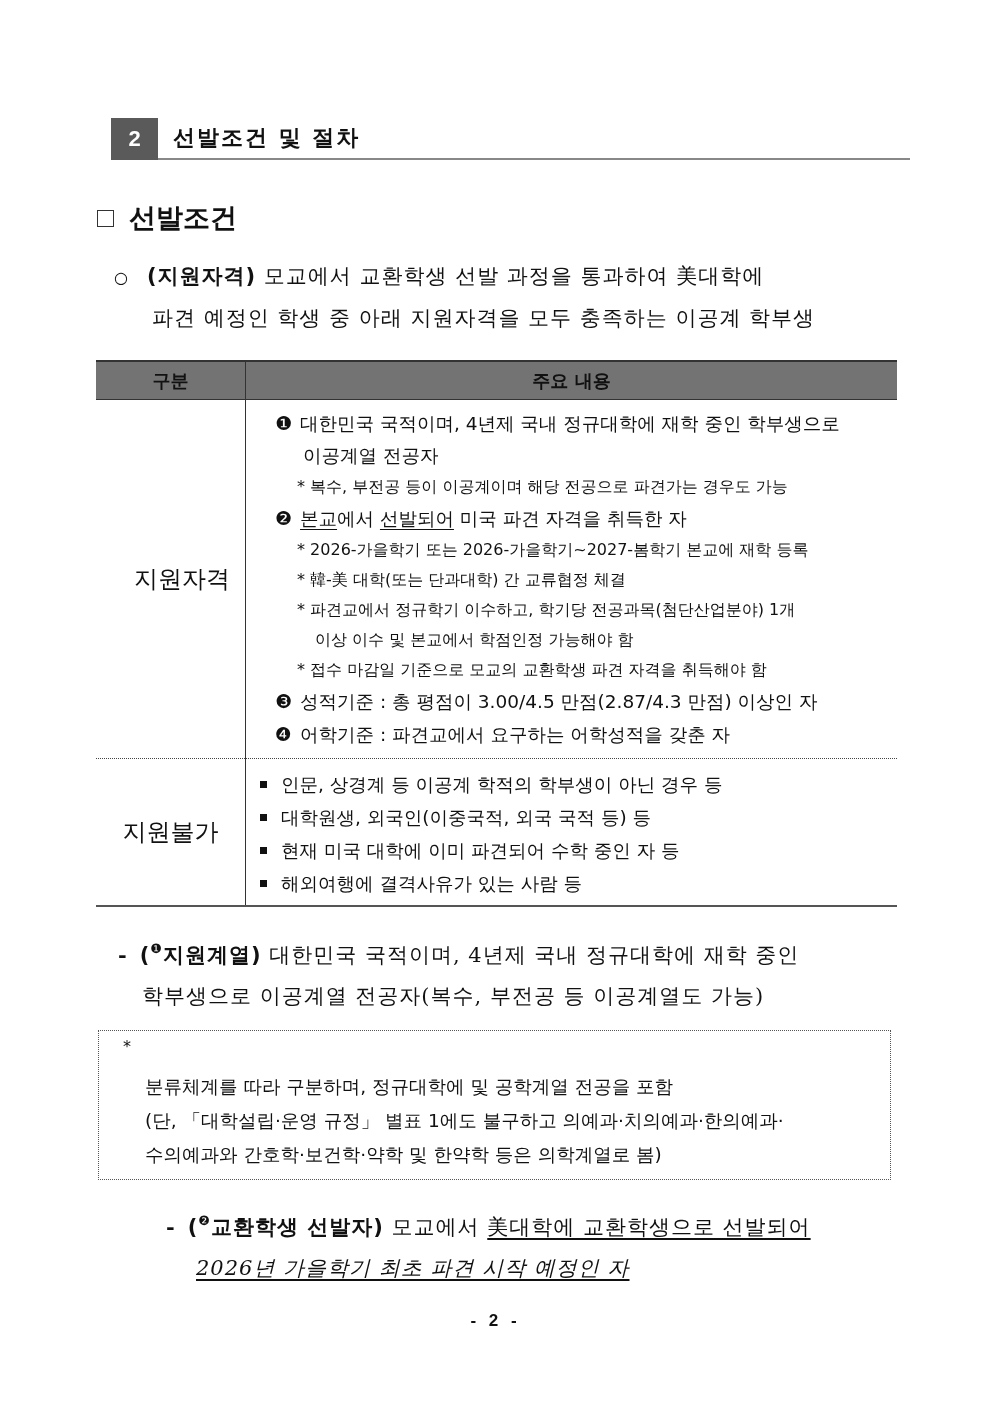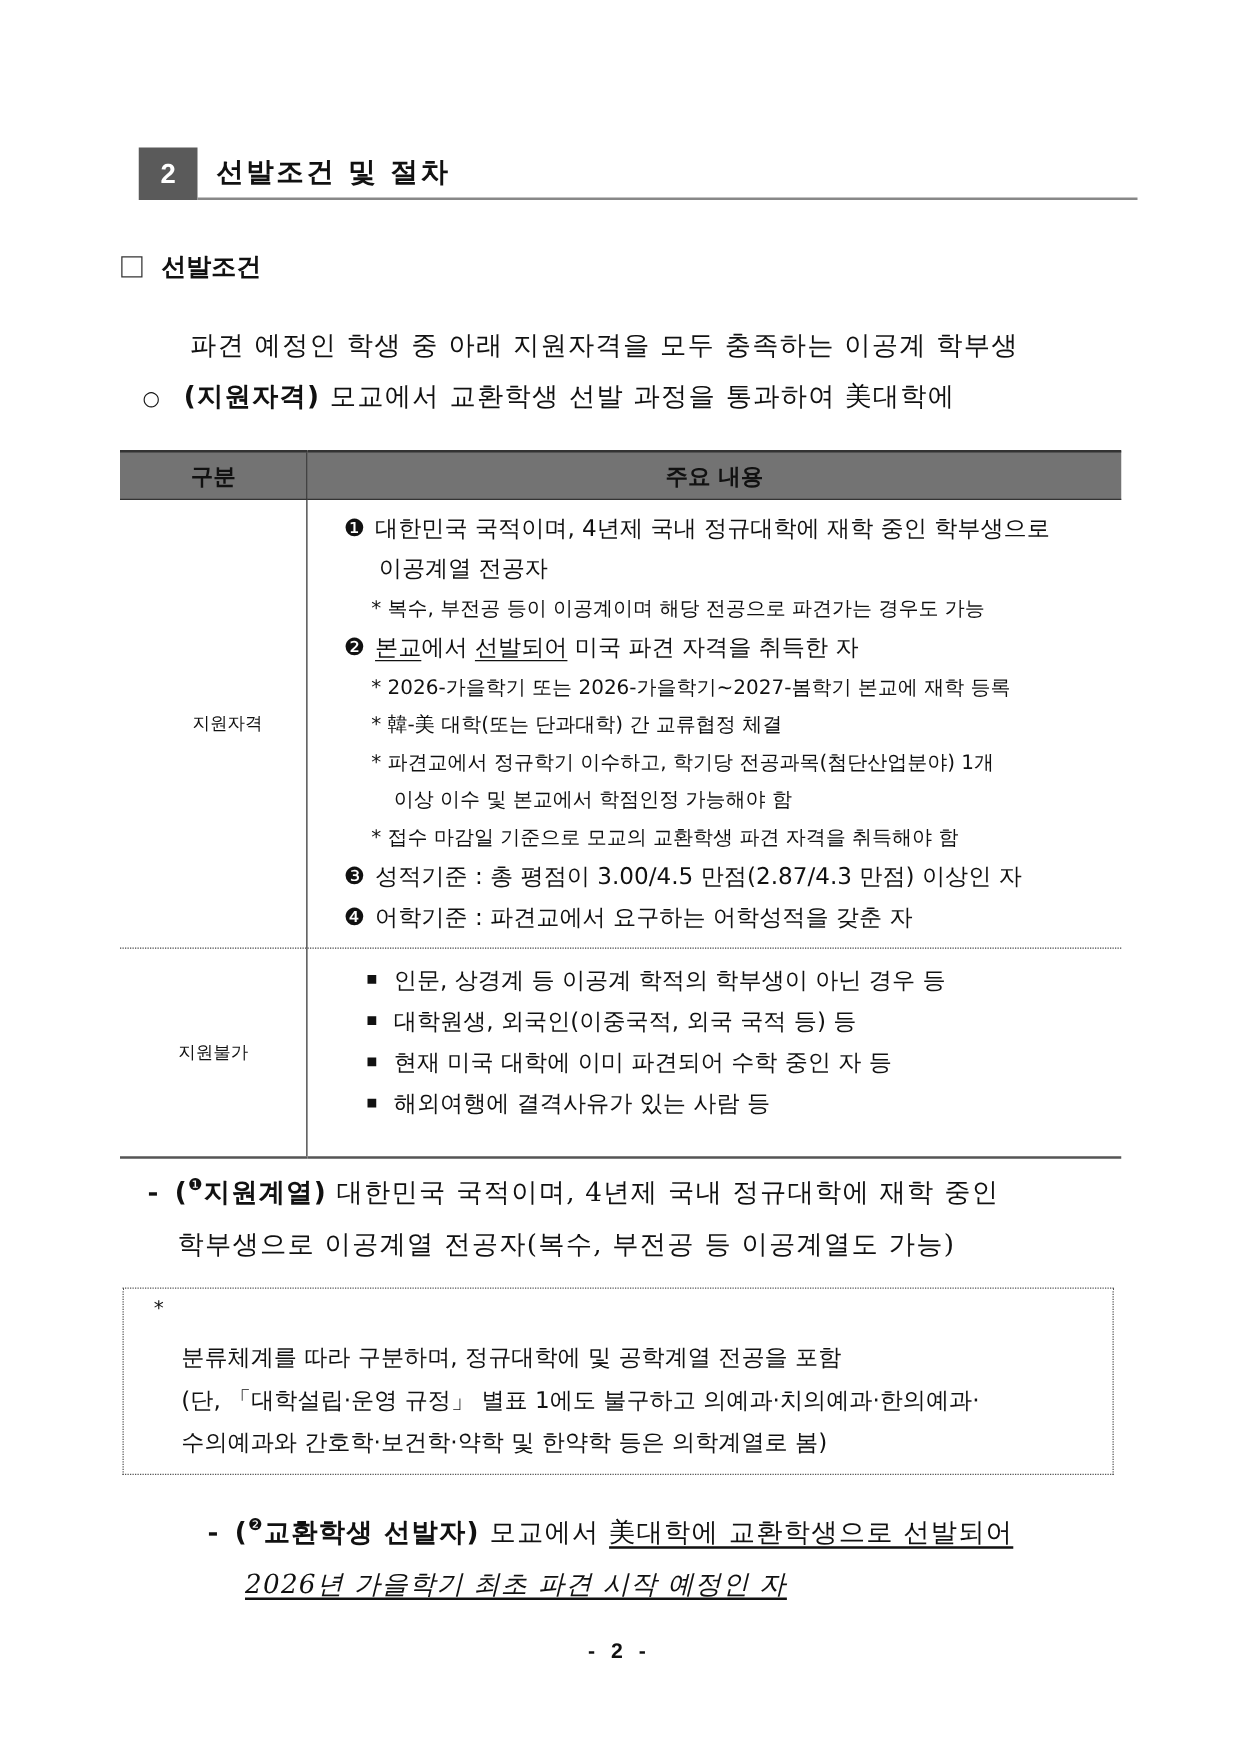--- a/index.html
+++ b/index.html
@@ -18,39 +18,39 @@
     display: flex; align-items: center; justify-content: center;
     font-family: "Liberation Sans", sans-serif;
   }
   .sec-title {
     position: absolute; left: 62px; top: 5px; font-size: 22px; font-weight: bold;
     letter-spacing: 2px; white-space: nowrap;
   }
   .sec-rule { position: absolute; left: 47px; right: 0; bottom: 0; height: 2px; background: #888; }
 
   
-  .subhead { left: 97px; top: 200px; font-size: 20px; font-weight: bold; display: flex; align-items: center; white-space: nowrap; }
+  .subhead { left: 97px; top: 200px; font-size: 27px; font-weight: bold; display: flex; align-items: center; white-space: nowrap; }
   .checkbox { width: 17px; height: 17px; border: 1.5px solid #333; margin-right: 15px; box-sizing: border-box; }
 
   
   .serif { font-family: "DejaVu Serif", "Liberation Serif", serif; }
   .para { font-size: 21px; line-height: 41px; white-space: nowrap; letter-spacing: 1px; }
   .bold { font-weight: bold; font-family: "DejaVu Sans", sans-serif; }
   .u { text-decoration: underline; text-underline-offset: 4px; }
 
   .circle-mark { font-size: 16px; margin-right: 18px; font-family: "DejaVu Sans", sans-serif; }
   .tbl-wrap { left: 96px; top: 360px; width: 801px; }
   table.main { width: 100%; border-collapse: collapse; font-family: "DejaVu Sans", sans-serif; }
   table.main th {
     background: #737373; height: 35px; font-size: 18px; font-weight: bold;
     border-top: 2px solid #333; border-bottom: 1.5px solid #333;
   }
   table.main th.c1 { width: 124px; border-right: 1px solid #333; }
   table.main td { vertical-align: middle; }
-  table.main td.c1 { width: 124px; border-right: 1px solid #333; text-align: center; font-size: 14px; }
+  table.main td.c1 { width: 124px; border-right: 1px solid #333; text-align: center; font-size: 24px; }
   tr.row1 td { border-bottom: 1.5px dotted #444; padding-left: 24px; }
   tr.row2 td { border-bottom: 2px solid #555; }
   .cell { padding: 6px 4px 6px 5px; }
   .line { font-size: 18.5px; line-height: 32px; white-space: nowrap; }
   .line.indent { padding-left: 28px; }
   .note { font-size: 16px; line-height: 30px; white-space: nowrap; padding-left: 22px; }
   .note.cont { padding-left: 40px; }
   .num { font-size: 19px; margin-right: 8px; }
   .sq { display: inline-block; width: 7px; height: 7px; background: #111; margin: 0 14px 3px 8px; vertical-align: middle; }
   .row2 .cell .line { line-height: 33px; }
@@ -77,24 +77,24 @@
   <div class="sec-title">선발조건 및 절차</div>
   <div class="sec-rule"></div>
 </div>
 
 <div class="abs subhead">
   <span class="checkbox"></span>
   <span>선발조건</span>
 </div>
 
 <div class="abs para serif" style="left:114px; top:256px; width:790px;">
-  <div style="padding-left:38px;">파견 예정인 학생 중 아래 지원자격을 모두 충족하는 이공계 학부생</div>
   <div>
     <span class="circle-mark">○</span><span class="bold">(지원자격)</span><span> 모교에서 교환학생 선발 과정을 통과하여 美대학에</span>
   </div>
+  <div style="padding-left:38px;">파견 예정인 학생 중 아래 지원자격을 모두 충족하는 이공계 학부생</div>
 </div>
 
 <div class="abs tbl-wrap">
   <table class="main">
     <thead>
       <tr>
         <th class="c1">구분</th>
         <th>주요 내용</th>
       </tr>
     </thead>
@@ -113,21 +113,21 @@
             <div class="note cont">이상 이수 및 본교에서 학점인정 가능해야 함</div>
             <div class="note">* 접수 마감일 기준으로 모교의 교환학생 파견 자격을 취득해야 함</div>
             <div class="line"><span class="num">❸</span><span>성적기준 : 총 평점이 3.00/4.5 만점(2.87/4.3 만점) 이상인 자</span></div>
             <div class="line"><span class="num">❹</span><span>어학기준 : 파견교에서 요구하는 어학성적을 갖춘 자</span></div>
           </div>
         </td>
       </tr>
       <tr class="row2">
         <td class="c1">지원불가</td>
         <td>
-          <div class="cell" style="padding-top:8px; padding-bottom:24px;margin-left:34px;">
+          <div class="cell" style="padding-top:8px; padding-bottom:4px;">
             <div class="line"><span class="sq"></span><span>인문, 상경계 등 이공계 학적의 학부생이 아닌 경우 등</span></div>
             <div class="line"><span class="sq"></span><span>대학원생, 외국인(이중국적, 외국 국적 등) 등</span></div>
             <div class="line"><span class="sq"></span><span>현재 미국 대학에 이미 파견되어 수학 중인 자 등</span></div>
             <div class="line"><span class="sq"></span><span>해외여행에 결격사유가 있는 사람 등</span></div>
           </div>
         </td>
       </tr>
     </tbody>
   </table>
 </div>

